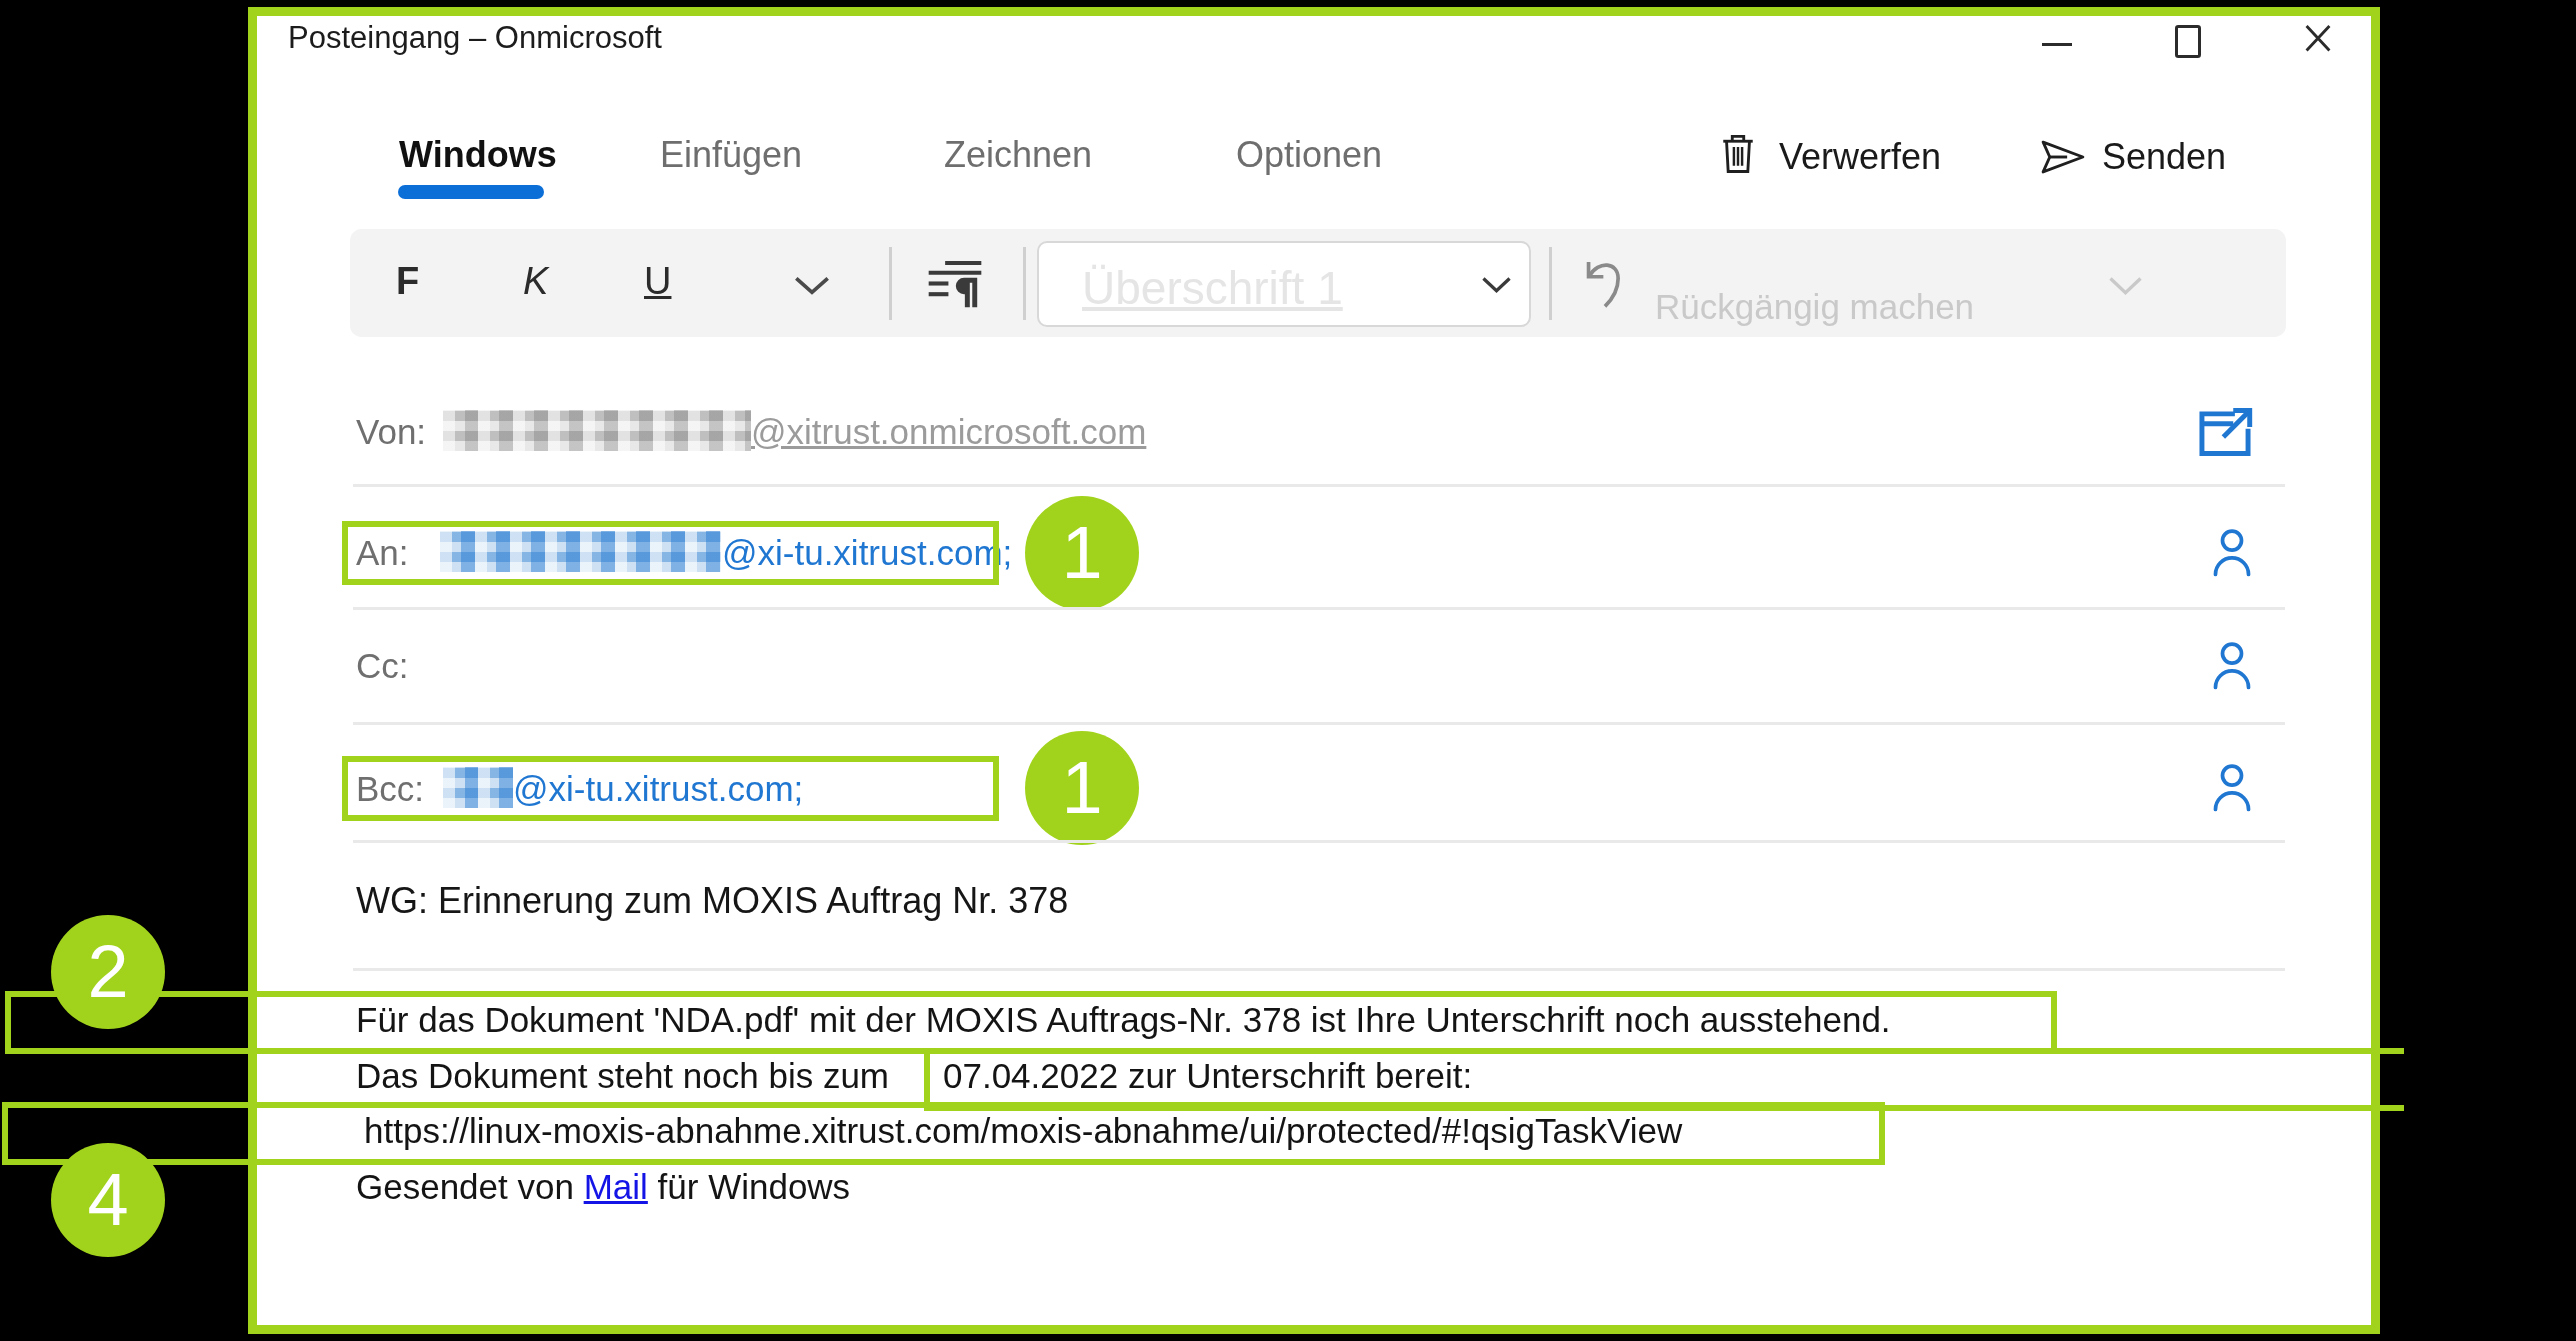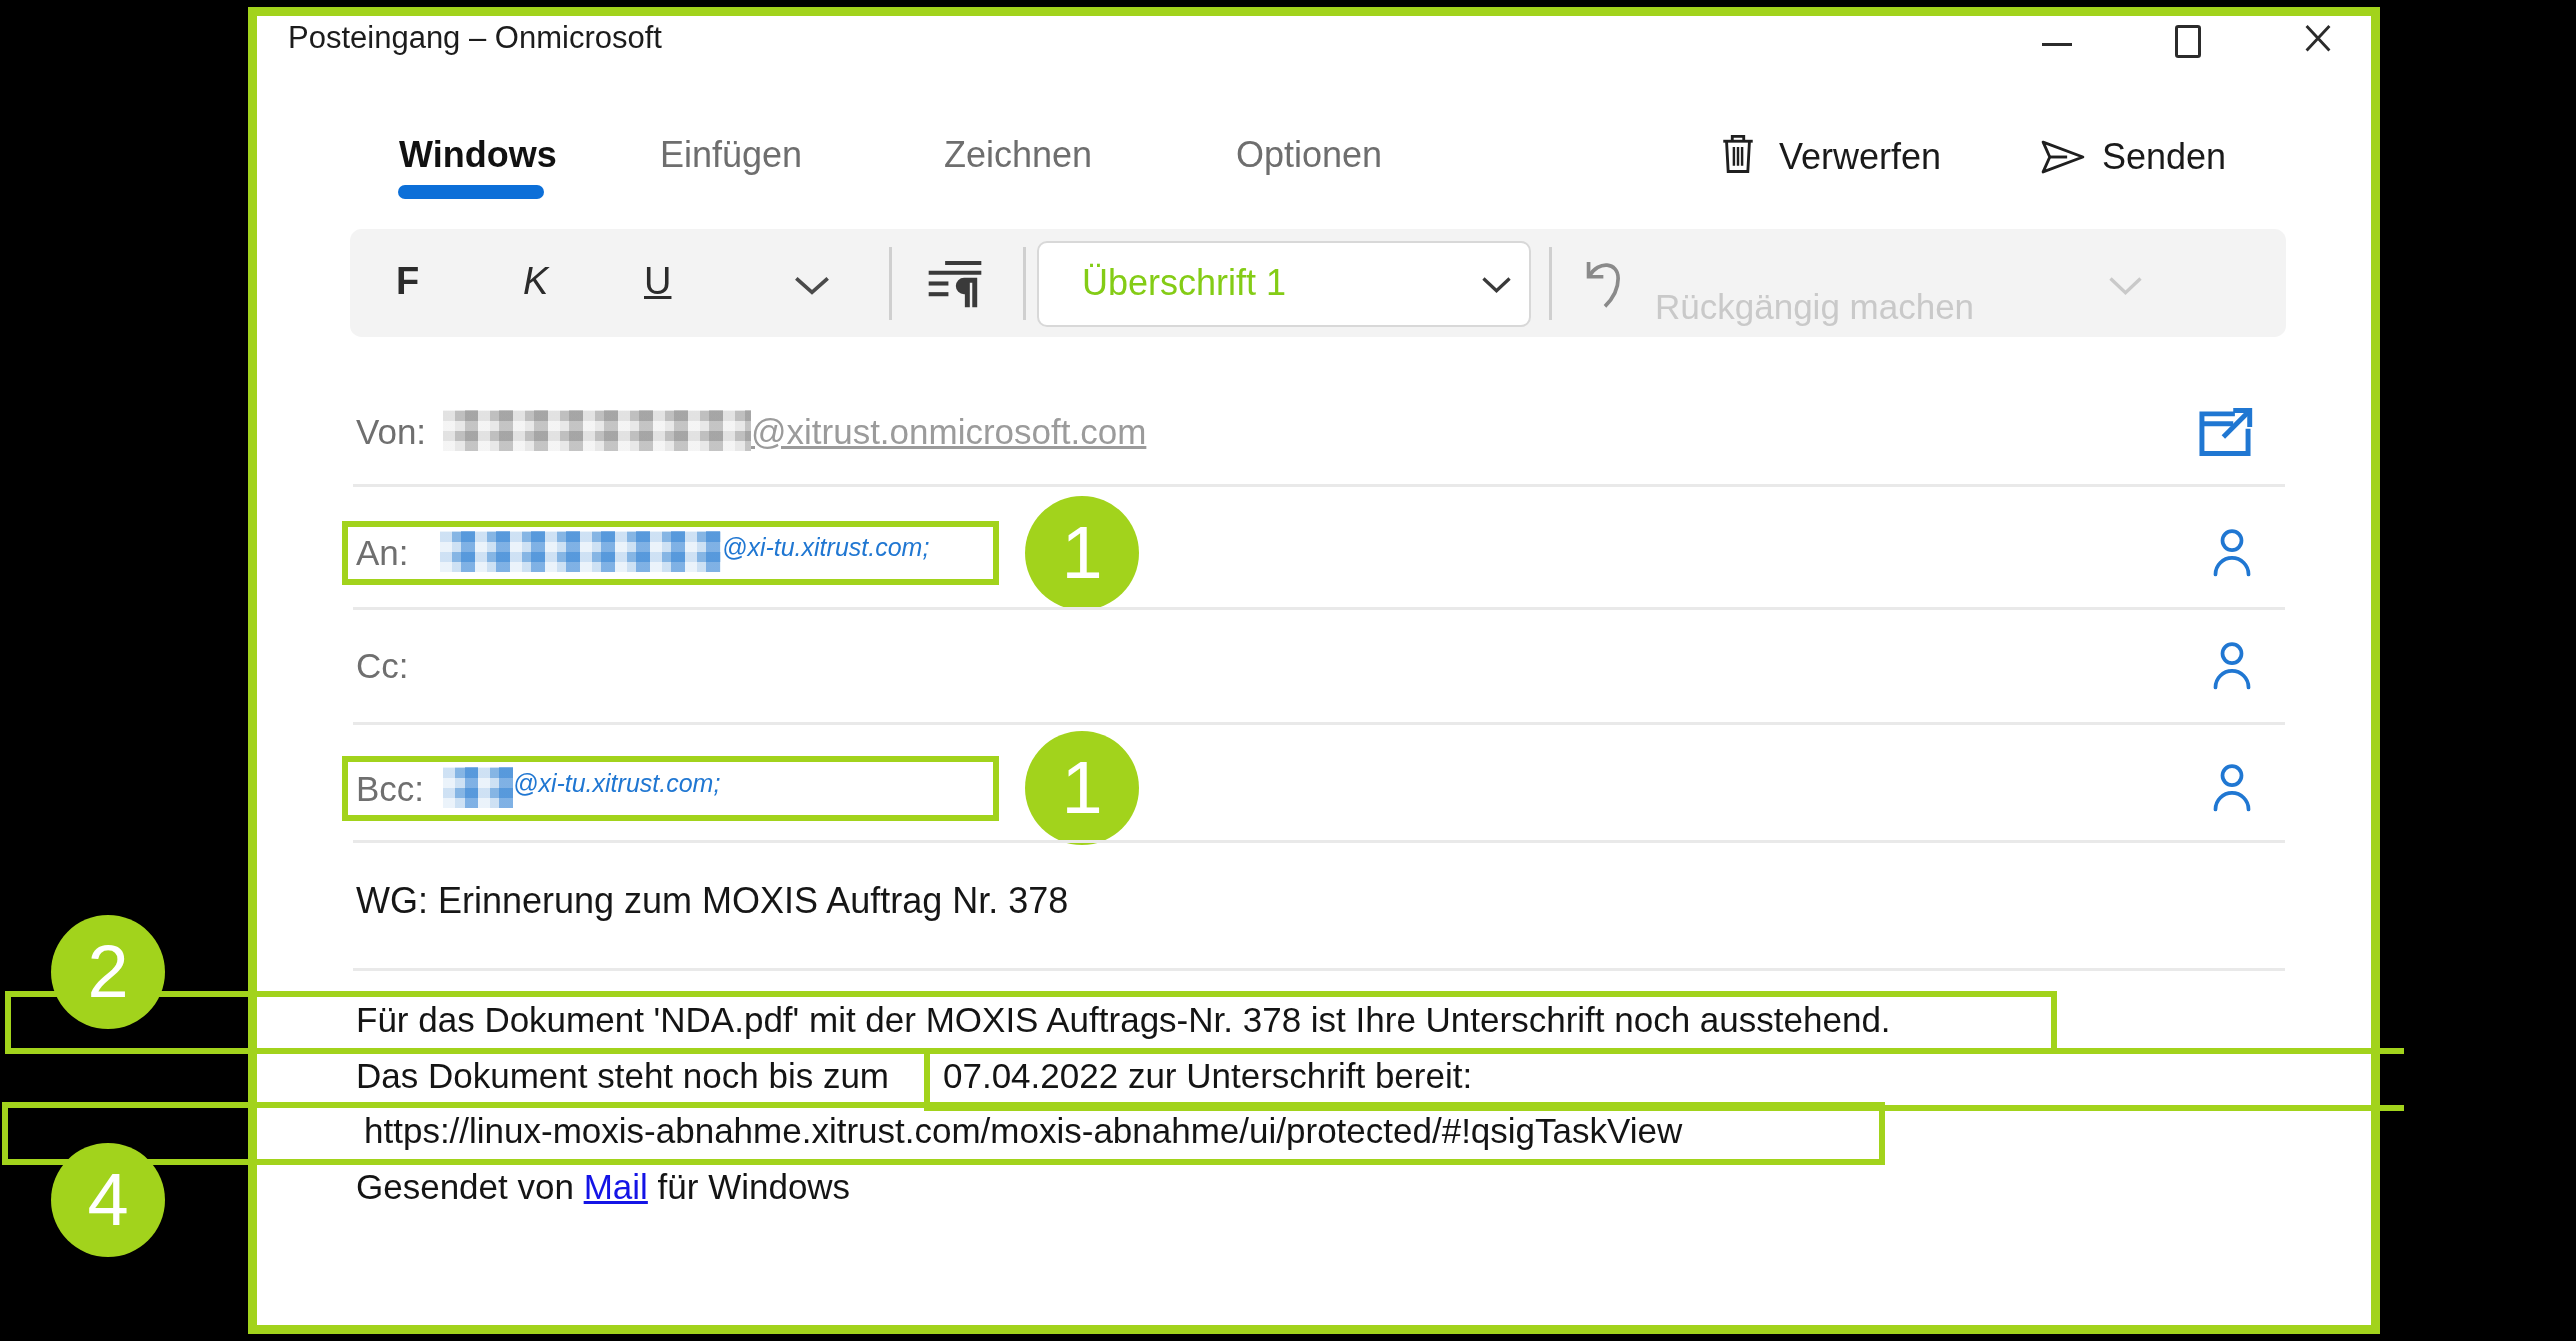--- a/index.html
+++ b/index.html
@@ -33,26 +33,26 @@
   .tab{font-size:36px;color:#6e6e6e;}
   .tab-active{color:#111;font-weight:bold;}
   .tab-underline{left:398px;top:185px;width:146px;height:14px;border-radius:7.4px;background:#0c6fd8;}
   .action-label{font-size:36px;color:#1a1a1a;}
   
   .toolbar{left:350px;top:229px;width:1936px;height:108px;background:#f3f3f3;border-radius:11.6px;}
   .tb-letter{font-size:38px;color:#2b2b2b;top:260px;}
   .tb-div{top:247px;width:2.5px;height:73px;background:#cfcfcf;}
   .style-dropdown{left:1037px;top:241px;width:494px;height:86px;background:#fff;
     border:2.5px solid #d8d8d8;border-radius:10px;box-sizing:border-box;}
-  .style-value{left:1082px;top:262px;font-size:36px;color:#84cc16;}
+  .style-value{left:1082px;top:262px;font-size:46px;color:#e5e5e5;text-decoration:underline;}
   .undo-label{left:1655px;top:263px;font-size:35px;color:var(--lightgray);margin-top:24px;}
   
   .field-label{font-size:35px;color:var(--gray);}
   .field-value-gray{font-size:35px;color:#9b9b9b;}
-  .field-value-blue{font-size:25px;color:var(--blue);font-style:italic;}
+  .field-value-blue{font-size:35px;color:var(--blue);}
   .divider{left:353px;width:1932px;height:2.5px;background:var(--divider);}
   .redact-gray{
     background-color:#d6d6d6;
     background-image:
       repeating-linear-gradient(90deg,rgba(255,255,255,.55) 0 11.6px,rgba(0,0,0,0) 11.6px 21.5px,rgba(90,90,90,.25) 21.5px 35px),
       repeating-linear-gradient(0deg,rgba(255,255,255,.45) 0 10px,rgba(110,110,110,.22) 10px 20px);
   }
   .redact-blue{
     background-color:#9cc3e8;
     background-image:

